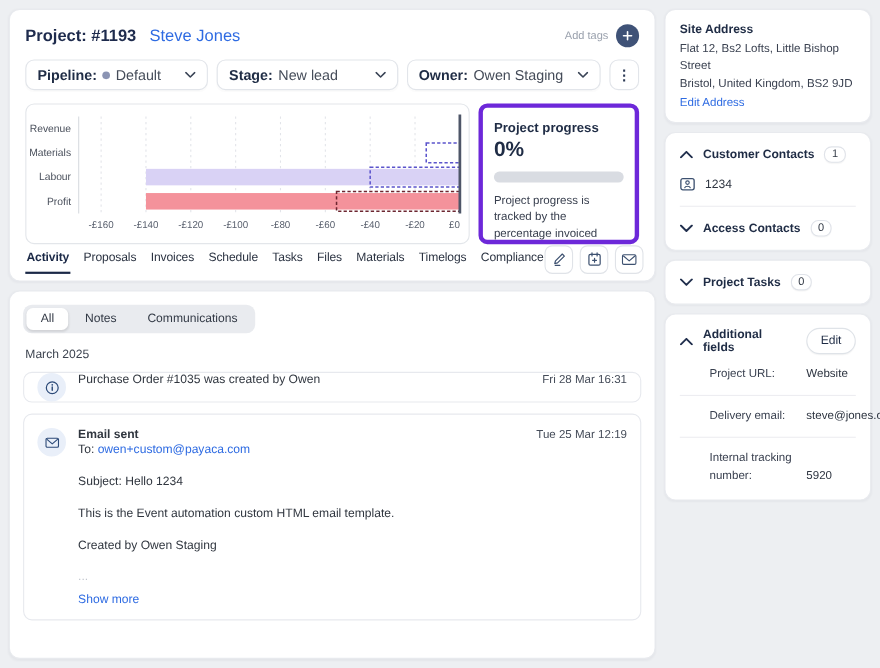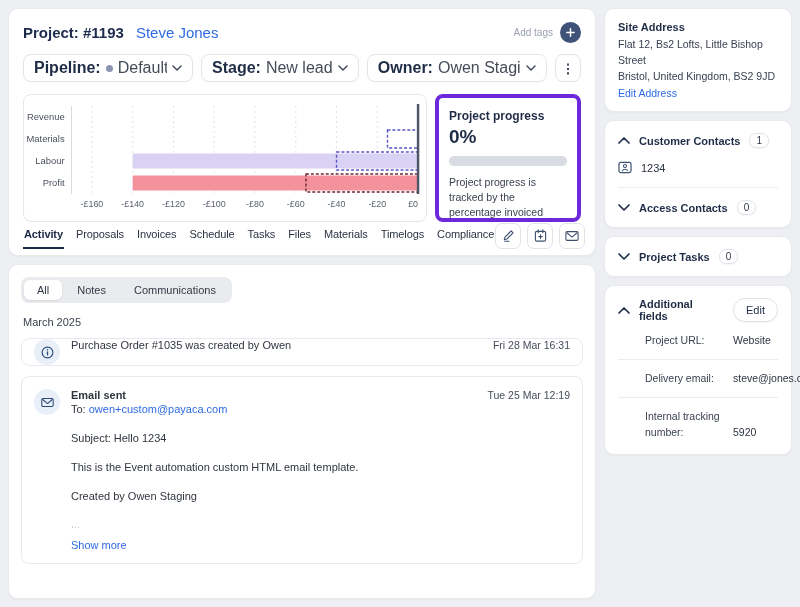--- a/index.html
+++ b/index.html
@@ -17,21 +17,21 @@
   .title-left { display:flex; align-items:baseline; gap:12px; }
   .proj-title { font-size:15px; font-weight:bold; color:#1e2b4d; }
   .customer-link { font-size:15px; color:#2e6be2; text-decoration:none; cursor:pointer; }
   .title-right { display:flex; align-items:center; gap:7px; }
   .add-tags { font-size:10px; color:#9aa1ad; }
   .add-tag-btn { width:21px; height:21px; border-radius:50%; background:#3f5277; border:none;
     display:flex; align-items:center; justify-content:center; cursor:pointer; }
 
   .dropdown-row { display:flex; gap:8px; margin-top:11px; align-items:center; }
   .dropdown { height:28px; border:1px solid #e2e5ea; border-radius:8px; background:#fff;
-    display:flex; align-items:center; gap:5px; padding:0 10px; font-size:16px; cursor:pointer;
+    display:flex; align-items:center; gap:5px; padding:0 10px; font-size:13px; cursor:pointer;
     box-shadow:0 1px 1px rgba(0,0,0,.02); }
   .dd-pipeline { width:170px; } .dd-stage { width:168px; } .dd-owner { width:180px; }
   .dd-label { font-weight:bold; color:#1f2c45; white-space:nowrap; }
   .dd-value { color:#454c59; white-space:nowrap; overflow:hidden; flex:1; }
   .dd-dot { width:7px; height:7px; border-radius:50%; background:#8b94b3; flex:none; }
   .chev { margin-left:auto; display:flex; }
   .kebab { width:28px; height:28px; border:1px solid #e2e5ea; border-radius:8px; background:#fff;
     font-size:13px; font-weight:bold; color:#2c3a55; cursor:pointer; }
 
   .charts-row { display:flex; gap:8px; margin-top:12px; }

